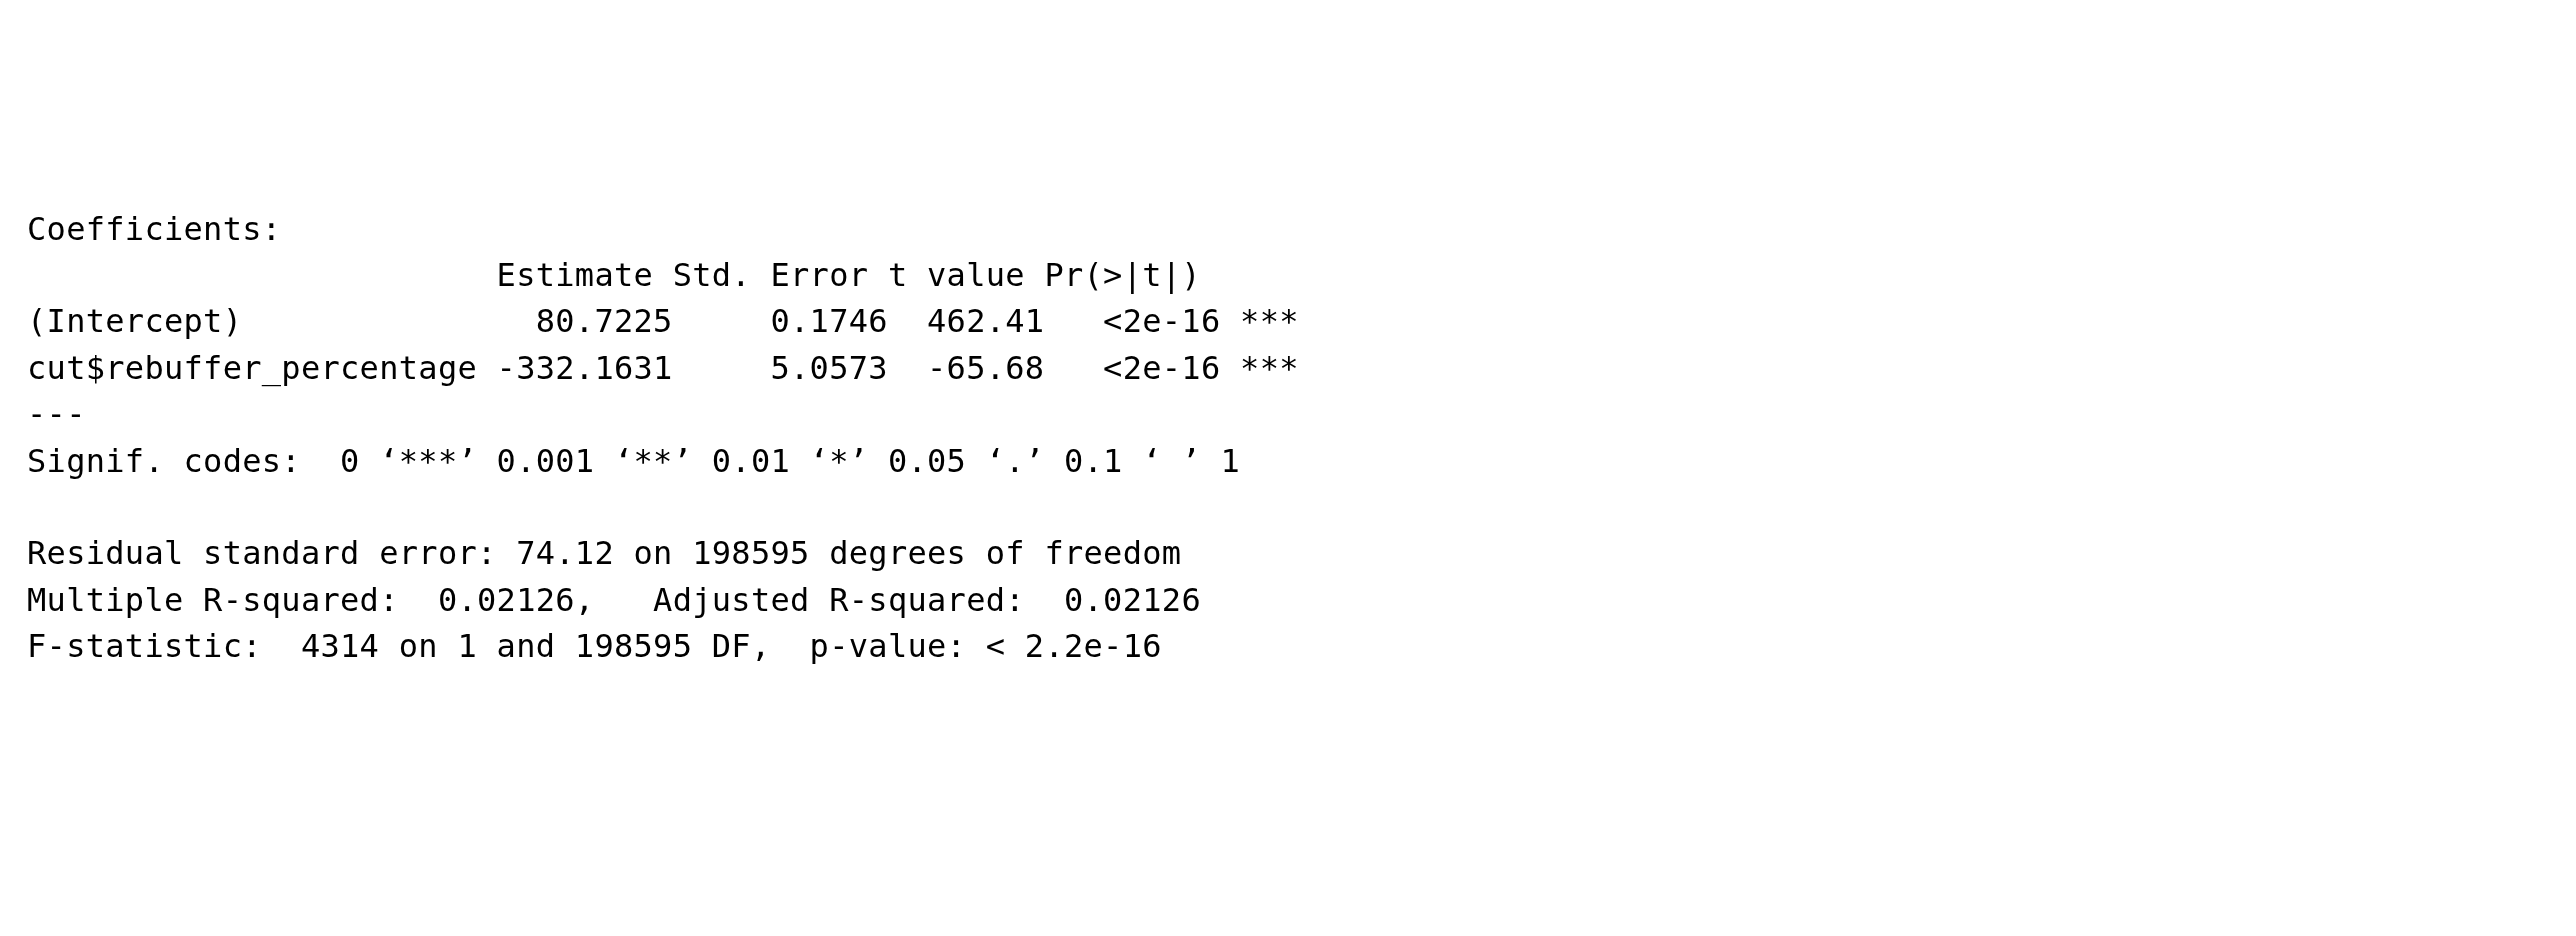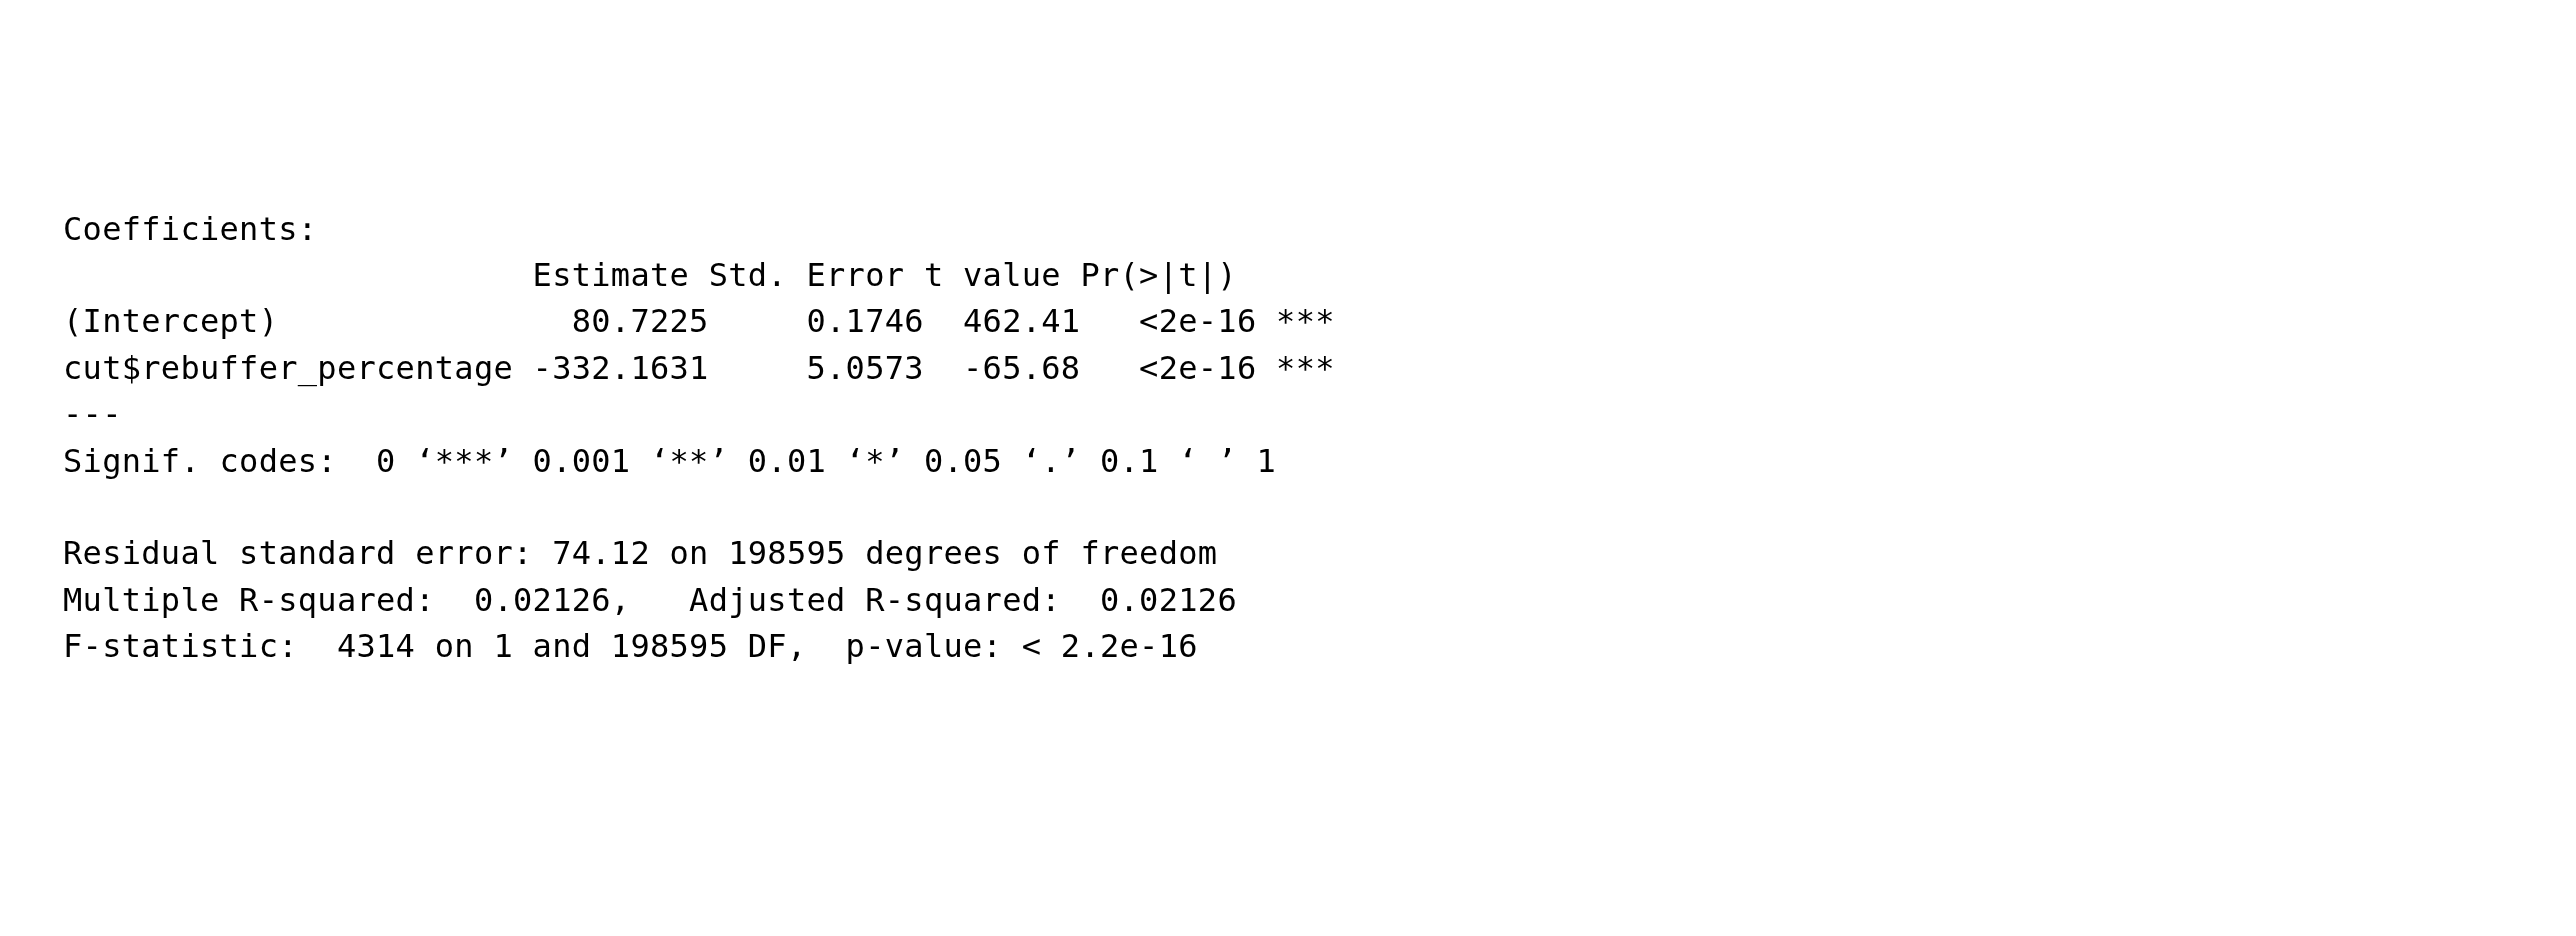--- a/index.html
+++ b/index.html
@@ -12,21 +12,20 @@
       font-family: "Menlo", "Monaco", "Consolas", monospace;
       font-size: 32px;
       line-height: 1.45;
       color: #000000;
       padding: 20px 27px;
       white-space: pre;
       letter-spacing: 0.3px;
     }
     .output {
       display: block;
-      margin-left: 36px;
     }
   </style>
 </head>
 <body>
 
 
 
 <span class="output"><span>Coefficients:</span>
 <span>                        Estimate Std. Error t value Pr(&gt;|t|)</span>
 <span>(Intercept)               80.7225     0.1746  462.41   &lt;2e-16 ***</span>

